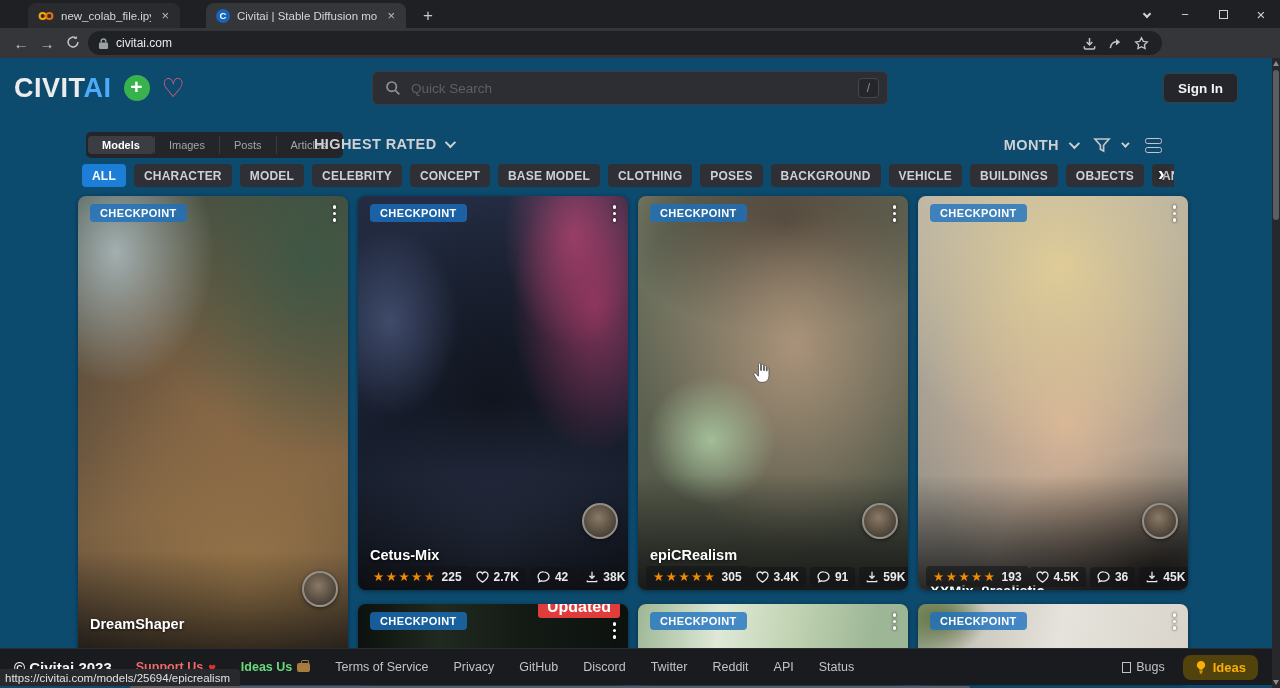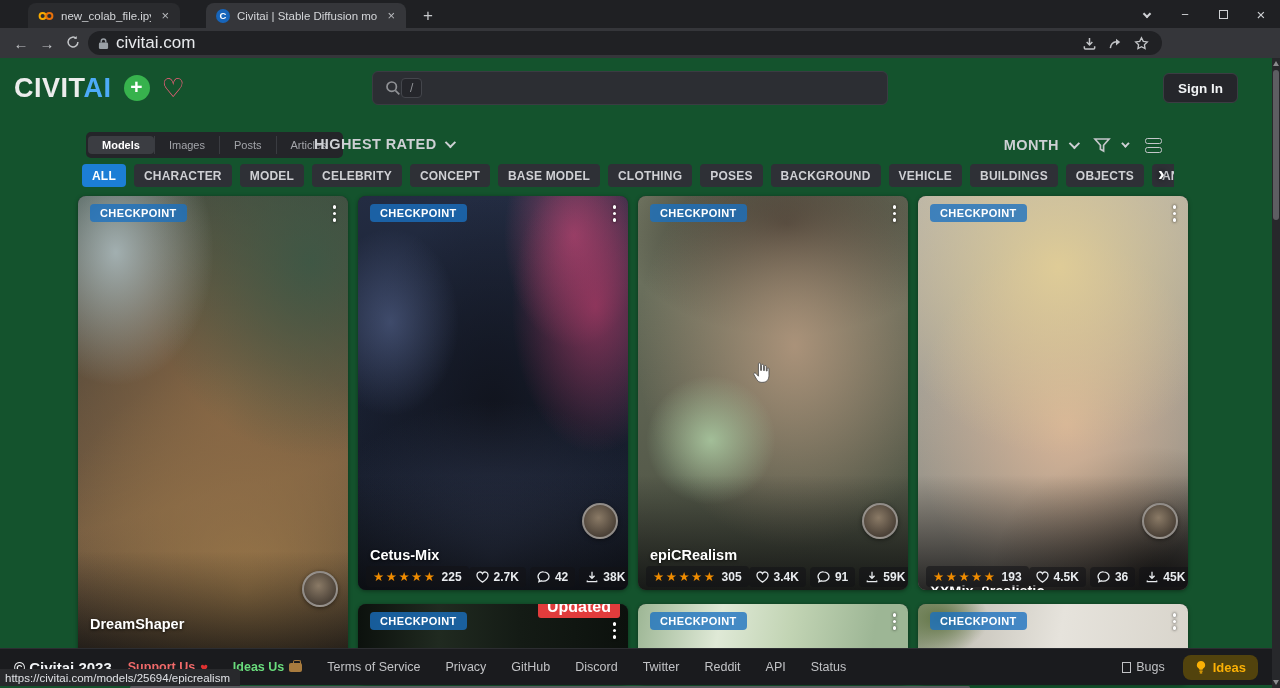--- a/index.html
+++ b/index.html
@@ -17,28 +17,28 @@
   .tab-title { font-size:11.5px; color:#d4d6d9; white-space:nowrap; overflow:hidden; flex:1; }
   .tab-close { font-size:13px; color:#b9bbbe; line-height:1; padding:1px 3px; border-radius:50%; }
   .favicon-civitai { width:14px; height:14px; border-radius:50%; background:#1765ba; color:#fff; font-size:9.5px; font-weight:bold; display:flex; align-items:center; justify-content:center; flex:none; }
   .newtab-btn { position:absolute; left:416px; top:4px; width:24px; height:24px; color:#c7c9cc; font-size:17px; display:flex; align-items:center; justify-content:center; border-radius:50%; }
   .win-controls { position:absolute; right:0; top:0; height:28px; display:flex; align-items:center; }
   .win-btn { width:38px; height:28px; display:flex; align-items:center; justify-content:center; color:#cfd1d4; font-size:13px; }
   .restore-glyph { width:9px; height:9px; border:1px solid #cfd1d4; }
   .toolbar { position:absolute; left:0; top:28px; width:1280px; height:30px; background:#35363a; display:flex; align-items:center; }
   .nav-arrow { width:26px; text-align:center; font-size:15px; color:#c2c4c7; }
   .addr-pill { position:absolute; left:88px; top:3px; width:1074px; height:24px; background:#202124; border-radius:12px; display:flex; align-items:center; padding:0 8px 0 10px; }
-  .addr-url { font-size:17px; color:#e8eaed; margin-left:7px; flex:1; }
+  .addr-url { font-size:12px; color:#e8eaed; margin-left:7px; flex:1; }
   .tool-ic { width:26px; display:flex; justify-content:center; align-items:center; }
   .chrome-right { position:absolute; right:4px; top:31px; display:flex; align-items:center; gap:4px; }
   .avatar-chrome { width:20px; height:20px; border-radius:50%; background:radial-gradient(circle at 50% 40%, #0f4d46, #1a7f6d 60%, #0c3a34); border:1px solid #555; }
   .kebab-v { display:flex; flex-direction:column; gap:2px; align-items:center; width:18px; }
   .kebab-v i { width:3px; height:3px; border-radius:50%; background:#c2c4c7; }
   
-  .page { position:absolute; left:0; top:58px; width:1272px; height:630px; background:#14532d; overflow:hidden; }
+  .page { position:absolute; left:0; top:58px; width:1272px; height:630px; background:#0c4a6e; overflow:hidden; }
   
   .site-header { position:absolute; left:0; top:0; width:100%; height:60px; display:flex; align-items:center; }
   .logo { margin-left:14px; font-size:27px; font-weight:800; letter-spacing:0.5px; font-stretch:condensed; }
   .logo .civit { color:#ececec; } .logo .ai { color:#4dabf7; }
   .create-btn { margin-left:12px; width:26px; height:26px; border-radius:50%; background:#37b24d; color:#fff; font-size:21px; line-height:24px; text-align:center; font-weight:bold; }
   .fav-heart { margin-left:12px; font-size:26px; color:#fa5e7d; line-height:1; }
   .searchbar { position:absolute; left:372px; top:13px; width:516px; height:34px; background:#2c2e33; border:1px solid #3a3c42; border-radius:6px; display:flex; align-items:center; padding:0 8px 0 12px; }
   .searchbar input { flex:1; background:transparent; border:none; outline:none; color:#c1c2c5; font-size:13.5px; margin-left:10px; font-family:inherit; }
   .searchbar input::placeholder { color:#5c5f66; }
   .kbd-slash { border:1px solid #44464c; background:#25262b; color:#909296; font-size:12px; border-radius:4px; padding:2px 8px; }
@@ -100,21 +100,21 @@
     radial-gradient(200px 250px at 55% 58%, rgba(224,184,152,0.85), transparent 75%),
     radial-gradient(210px 170px at 86% 96%, rgba(40,36,31,0.9), transparent 75%),
     linear-gradient(170deg, #b9b4a9 0%, #a49e92 50%, #8a857b 100%); }
   .img-r2a { background:linear-gradient(90deg,#0c110d,#202a20 30%,#141b15 60%,#0c110d); }
   .img-r2b { background:linear-gradient(100deg,#9db695 0%,#dfe9d6 30%,#c2d4b4 55%,#9db695 85%); }
   .img-r2c { background:
     radial-gradient(70px 50px at 8% 18%, rgba(90,110,60,0.9), transparent 70%),
     linear-gradient(100deg,#8a977a 0%,#ccc9c0 22%,#e6e3dc 52%,#d8d4cb 100%); }
   
   .footer { position:absolute; left:0; top:590px; width:100%; height:37px; background:#1a1b1e; border-top:1px solid #2c2d31; display:flex; align-items:center; padding:0 14px; z-index:6; }
-  .copyright { font-size:15px; font-weight:bold; color:#f1f3f5; margin-right:16px; }
+  .copyright { font-size:15px; font-weight:bold; color:#f1f3f5; margin-right:24px; }
   .flink { font-size:12.5px; color:#c1c2c5; margin-right:25px; white-space:nowrap; }
   .flink.support { color:#f06a6a; font-weight:bold; display:flex; align-items:center; gap:5px; }
   .flink.join { color:#69db7c; font-weight:bold; display:flex; align-items:center; gap:5px; }
   .heart-red { color:#e03131; font-size:13px; }
   .briefcase { width:13px; height:9px; background:#a87b3e; border-radius:2px; position:relative; display:inline-block; }
   .briefcase:before { content:""; position:absolute; left:3.5px; top:-3px; width:6px; height:3px; border:1.5px solid #a87b3e; border-bottom:none; border-radius:2px 2px 0 0; }
   .footer .grow { flex:1; }
   .bugs { display:flex; align-items:center; gap:5px; font-size:12.5px; color:#c1c2c5; margin-right:18px; }
   .tofu { display:inline-block; width:9px; height:11px; border:1.3px solid #c1c2c5; }
   .ideas-btn { display:flex; align-items:center; gap:6px; background:#52430d; color:#fab005; font-size:13px; font-weight:bold; border-radius:8px; padding:5px 12px; }
@@ -221,20 +221,21 @@
       <div class="logo">
         <span class="civit">CIVIT</span><span class="ai">AI</span>
       </div>
       <div class="create-btn">+</div>
       <div class="fav-heart">♡</div>
       <div class="searchbar">
         <svg width="16" height="16" viewBox="0 0 16 16">
             <circle cx="6.7" cy="6.7" r="4.7" fill="none" stroke="#909296" stroke-width="1.7"></circle>
             <path d="M10.3 10.3 14.3 14.3" stroke="#909296" stroke-width="1.7"></path>
           </svg>
+        <input placeholder="Quick Search" style="">
         <span class="kbd-slash">/</span>
       </div>
       <div class="signin-btn">Sign In</div>
     </div>
 
     <div class="nav-row">
       <div class="seg">
         <span class="seg-item active">Models</span>
         <span class="seg-item">Images</span>
         <span class="seg-item">Posts</span>

